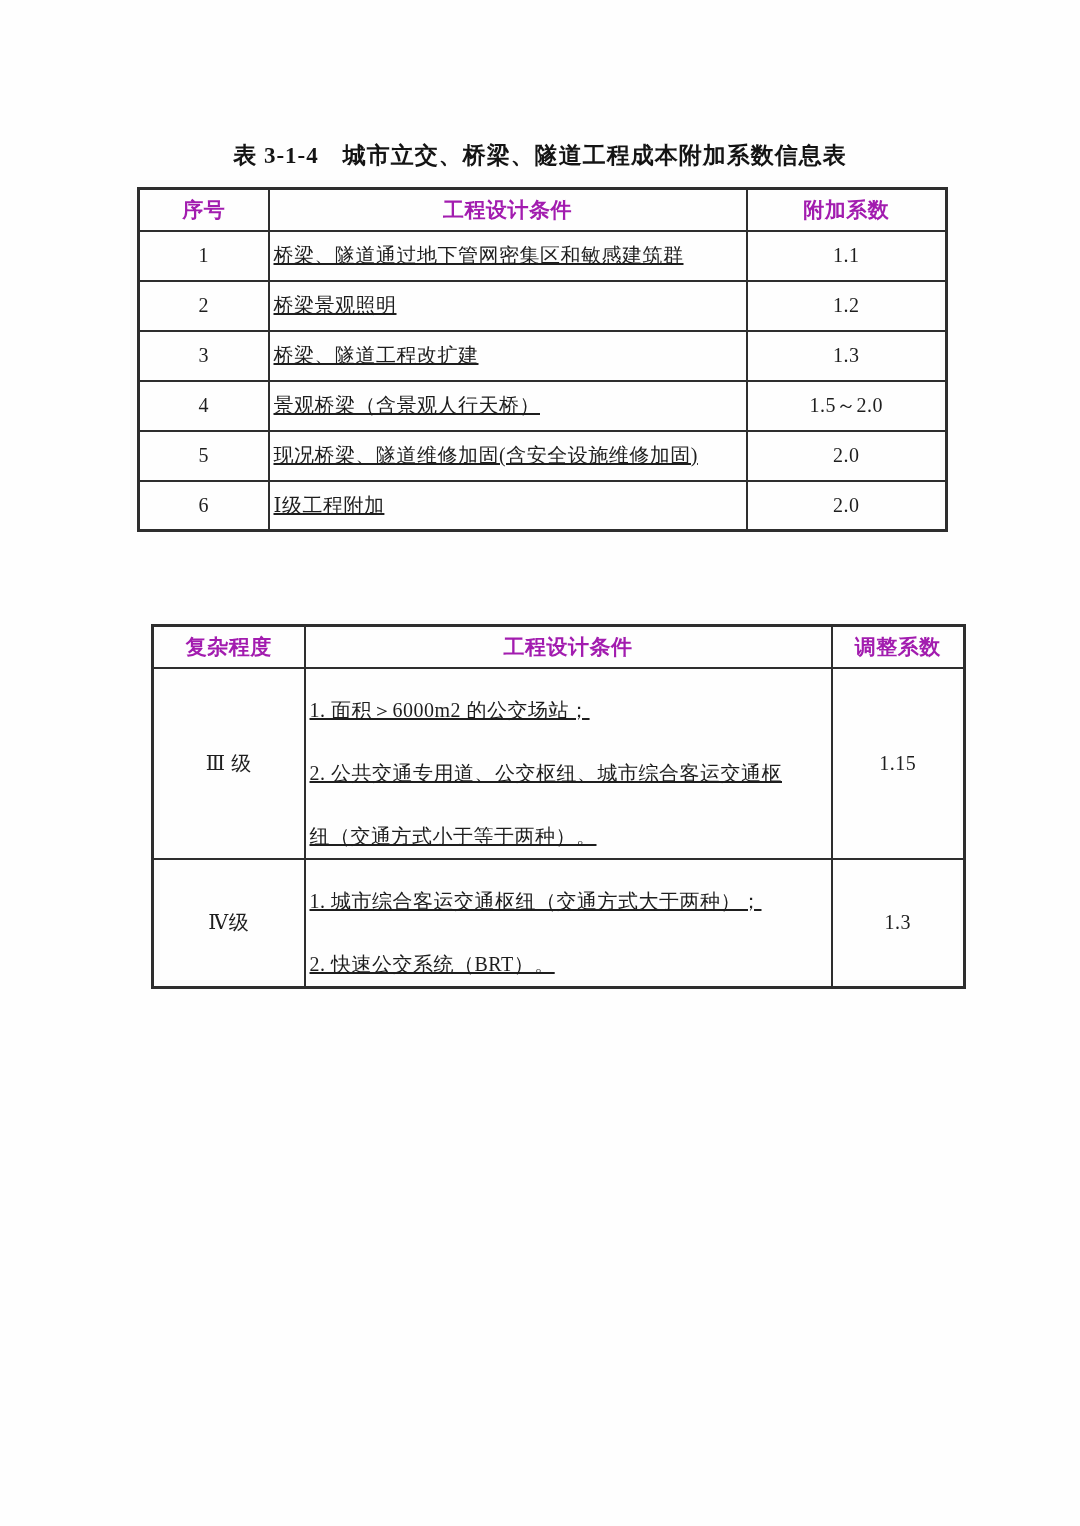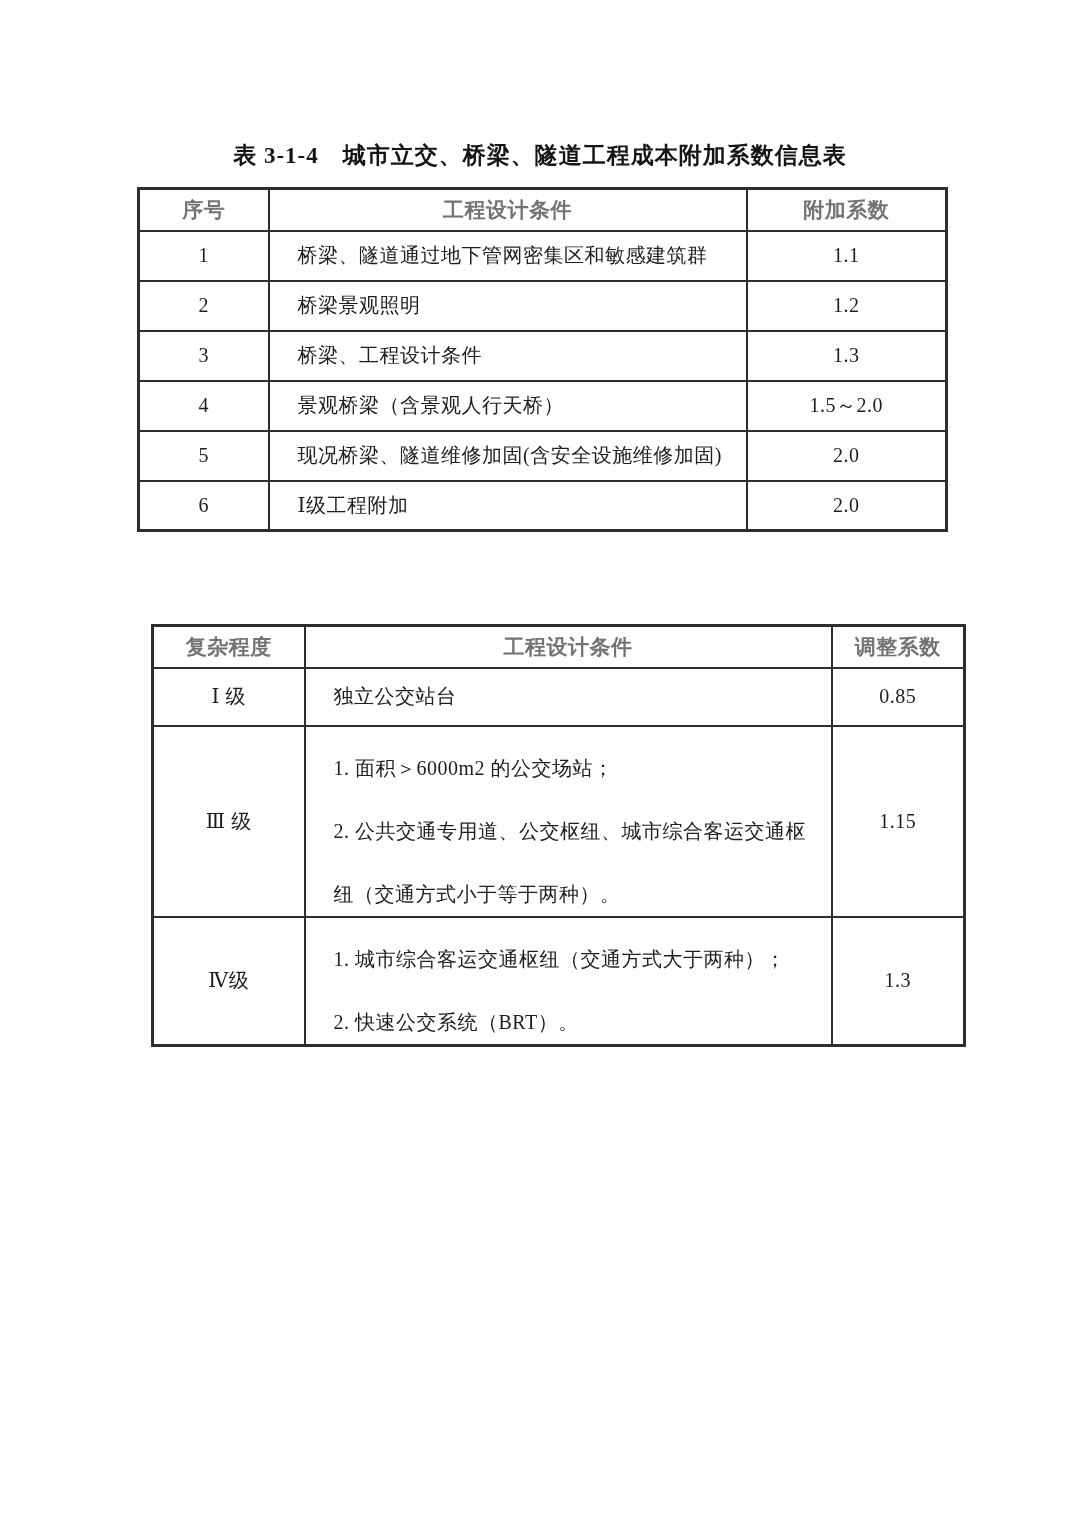--- a/index.html
+++ b/index.html
@@ -42,24 +42,24 @@
     font-size: 20px;
     font-weight: normal;
     color: #1e1e1e;
     vertical-align: middle;
     letter-spacing: 0.5px;
     line-height: 1.35;
   }
   .doc-table th {
     font-weight: bold;
     font-size: 21px;
-    color: #737373;
+    color: #a21caf;
   }
   .cell-center { text-align: center; }
-  .cell-left   { text-align: left; padding-left: 28px; padding-right: 8px; }
+  .cell-left   { text-align: left; padding-left: 4px; padding-right: 8px; text-decoration: underline; }
 
   #table-1 tr.header-row { height: 42px; }
   #table-1 tr.data-row   { height: 50px; }
 
   #table-2 tr.header-row { height: 42px; }
   #table-2 tr.row-h58    { height: 58px; }
   #table-2 tr.row-h59    { height: 59px; }
   #table-2 tr.row-h130   { height: 130px; }
   #table-2 tr.row-h87    { height: 87px; }
 
@@ -94,21 +94,21 @@
       <td class="cell-left">桥梁、隧道通过地下管网密集区和敏感建筑群</td>
       <td class="cell-center">1.1</td>
     </tr>
     <tr class="data-row">
       <td class="cell-center">2</td>
       <td class="cell-left">桥梁景观照明</td>
       <td class="cell-center">1.2</td>
     </tr>
     <tr class="data-row">
       <td class="cell-center">3</td>
-      <td class="cell-left">桥梁、工程设计条件</td>
+      <td class="cell-left">桥梁、隧道工程改扩建</td>
       <td class="cell-center">1.3</td>
     </tr>
     <tr class="data-row">
       <td class="cell-center">4</td>
       <td class="cell-left">景观桥梁（含景观人行天桥）</td>
       <td class="cell-center">1.5～2.0</td>
     </tr>
     <tr class="data-row">
       <td class="cell-center">5</td>
       <td class="cell-left">现况桥梁、隧道维修加固(含安全设施维修加固)</td>
@@ -128,25 +128,20 @@
       <col style="width:152px">
         <col style="width:527px">
         <col style="width:133px">
     </colgroup>
     <tbody>
         <tr class="header-row">
       <th>复杂程度</th>
       <th>工程设计条件</th>
       <th>调整系数</th>
     </tr>
-    <tr class="row-h58">
-      <td class="cell-center">Ⅰ 级</td>
-      <td class="cell-left">独立公交站台</td>
-      <td class="cell-center">0.85</td>
-    </tr>
     <tr class="row-h130">
       <td class="cell-center">Ⅲ 级</td>
       <td class="cell-left multiline">
         <span class="cond-line">1. 面积＞6000m2 的公交场站；</span>
         <span class="cond-line">2. 公共交通专用道、公交枢纽、城市综合客运交通枢</span>
         <span class="cond-line">纽（交通方式小于等于两种）。</span>
       </td>
       <td class="cell-center">1.15</td>
     </tr>
     <tr class="row-h87">

